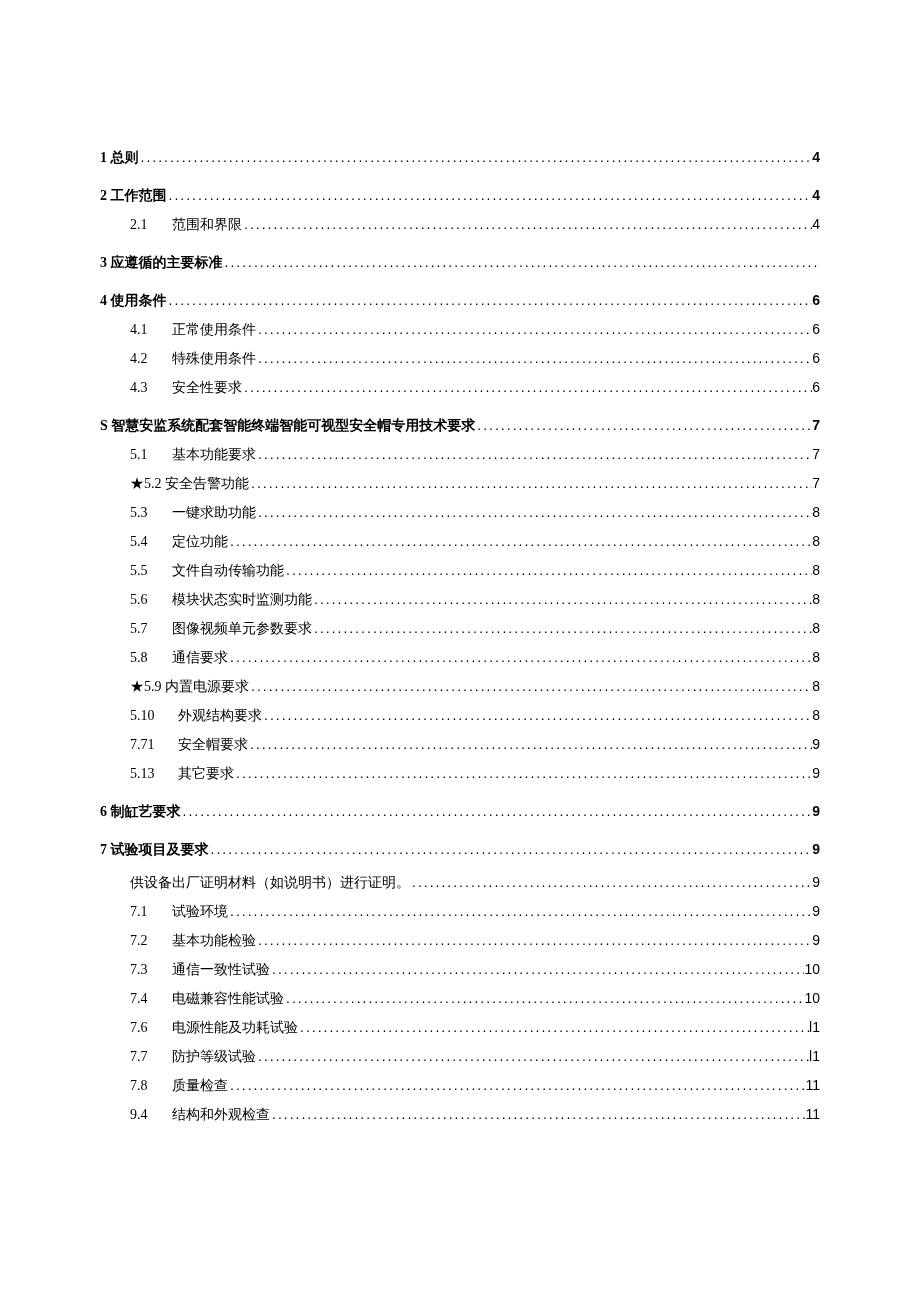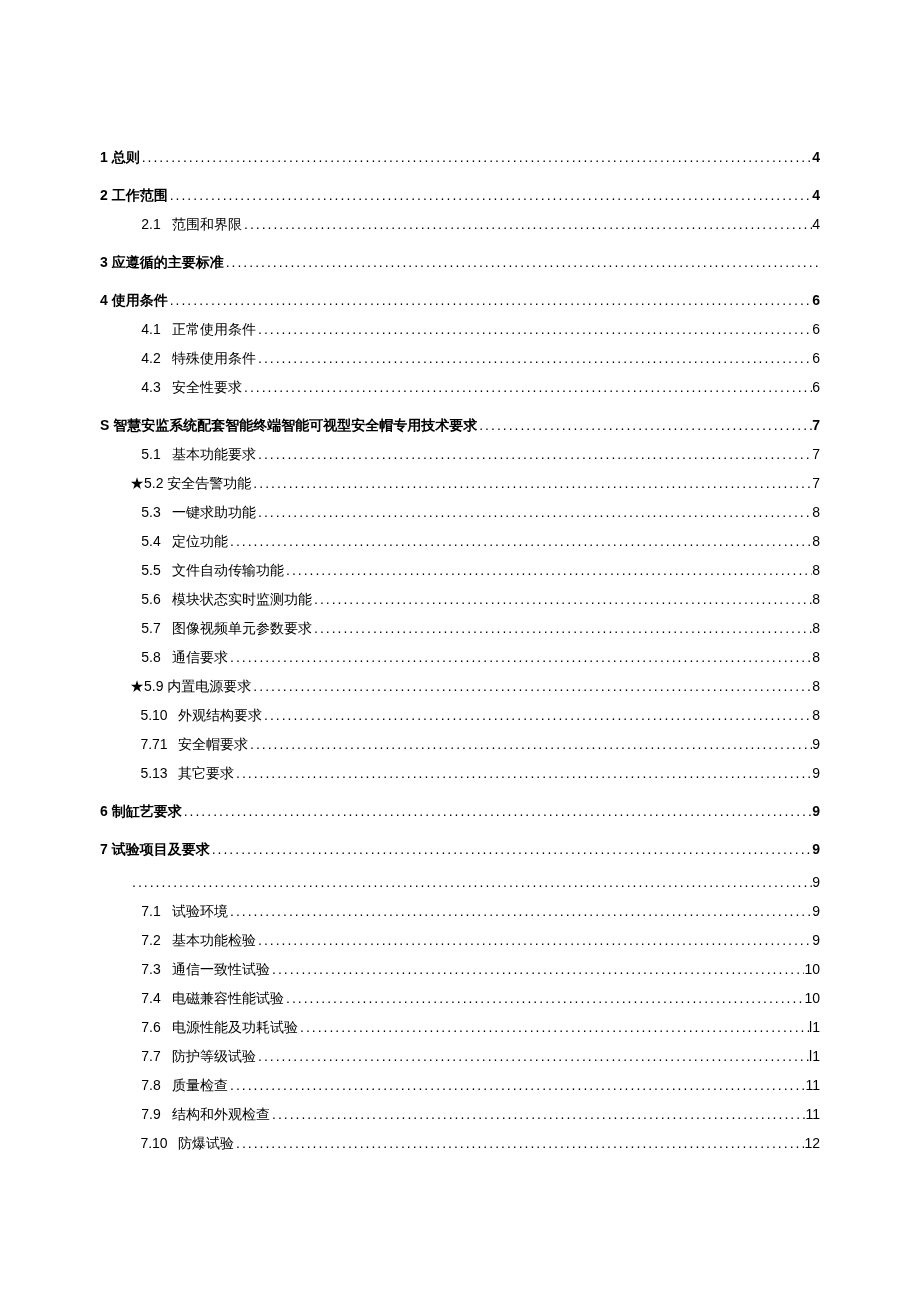--- a/index.html
+++ b/index.html
@@ -25,27 +25,27 @@
       margin-top: 17px;
       margin-bottom: 1px;
     }
     .toc-sub {
       margin-top: 8px;
       margin-left: 30px;
     }
     .toc-sub .num {
       display: inline-block;
       min-width: 42px;
-      text-align: center;
     }
     .toc-sub.wide .num {
       min-width: 48px;
     }
     .label {
       white-space: nowrap;
+      font-family: Liberation Serif, serif;
     }
     .dots {
       flex: 1 1 auto;
       overflow: hidden;
       white-space: nowrap;
       letter-spacing: 2px;
       font-weight: normal;
       padding: 0 2px;
     }
     .dots::before {
@@ -187,20 +187,21 @@
   </div>
 
   <div class="toc-line toc-head">
     <span class="label"><span>7</span> <span>试验项目及要求</span></span>
     <span class="dots"></span>
     <span class="pg">9</span>
   </div>
 
   <div class="paragraph">
     <div class="toc-line" style="margin:0;">
+      <span class="label">供设备出厂证明材料（如说明书）进行证明。</span>
       <span class="dots"></span>
       <span class="pg">9</span>
     </div>
   </div>
 
   <div class="toc-line toc-sub">
     <span class="label"><span class="num">7.1</span><span>试验环境</span></span>
     <span class="dots"></span>
     <span class="pg">9</span>
   </div>
@@ -228,23 +229,18 @@
     <span class="label"><span class="num">7.7</span><span>防护等级试验</span></span>
     <span class="dots"></span>
     <span class="pg">l1</span>
   </div>
   <div class="toc-line toc-sub">
     <span class="label"><span class="num">7.8</span><span>质量检查</span></span>
     <span class="dots"></span>
     <span class="pg">11</span>
   </div>
   <div class="toc-line toc-sub">
-    <span class="label"><span class="num">7.9</span><span>结构和外观检查</span></span>
+    <span class="label"><span class="num">9.4</span><span>结构和外观检查</span></span>
     <span class="dots"></span>
     <span class="pg">11</span>
   </div>
-  <div class="toc-line toc-sub wide">
-    <span class="label"><span class="num">7.10</span><span>防爆试验</span></span>
-    <span class="dots"></span>
-    <span class="pg">12</span>
-  </div>
 
 </div>
 
 </body></html>

